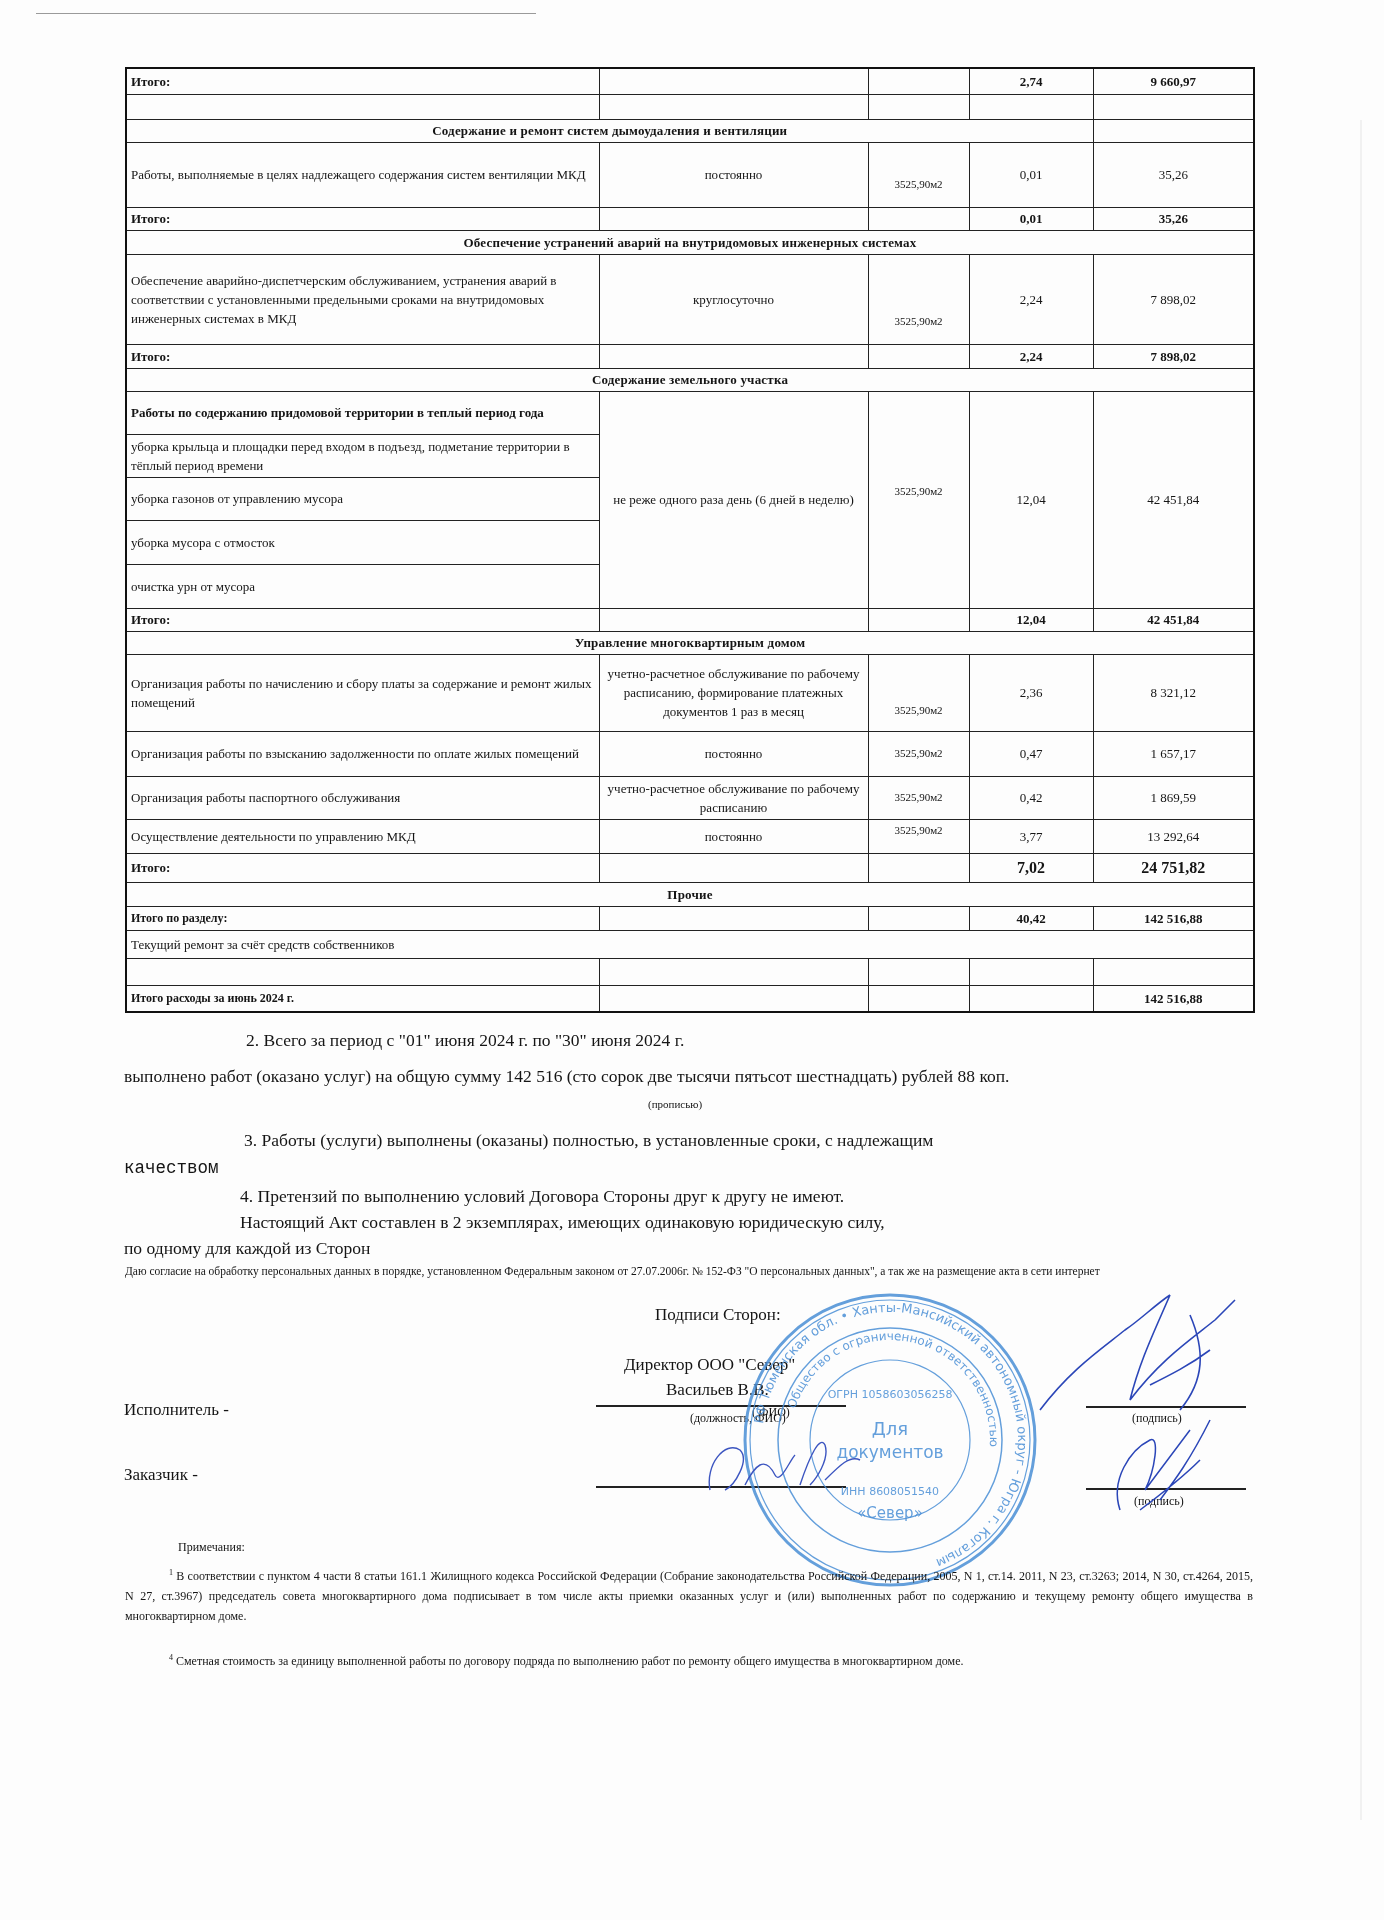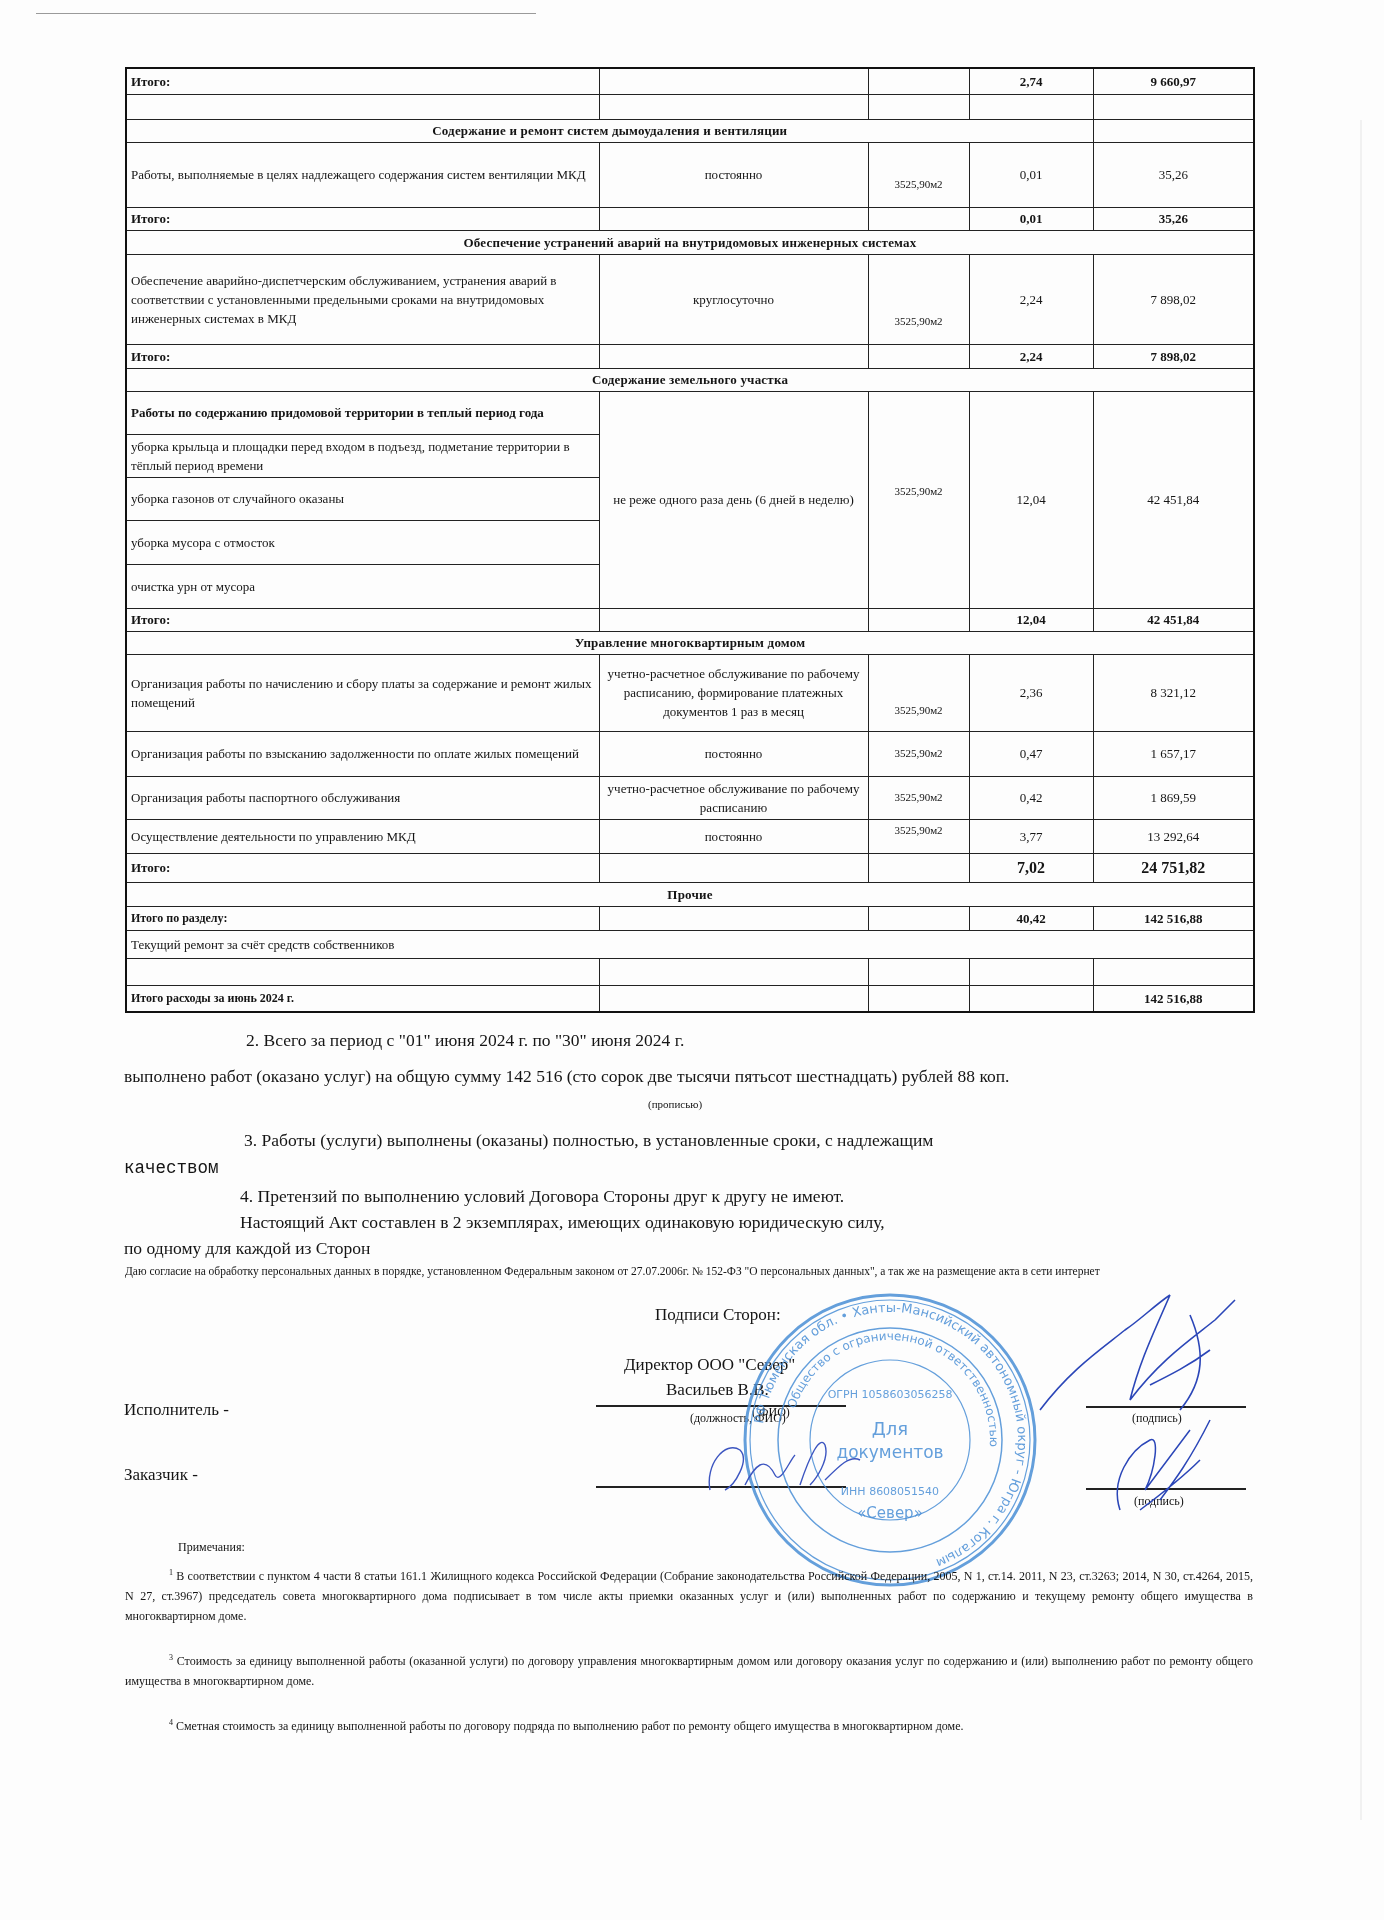--- a/index.html
+++ b/index.html
@@ -129,21 +129,21 @@
     <td rowspan="5">
           <span class="area top">3525,90м2</span>
         </td>
     <td rowspan="5" class="num">12,04</td>
     <td rowspan="5" class="num">42 451,84</td>
   </tr>
   <tr style="height:43px">
     <td>уборка крыльца и площадки перед входом в подъезд, подметание территории в тёплый период времени</td>
   </tr>
   <tr style="height:43px">
-    <td>уборка газонов от случайного оказаны</td>
+    <td>уборка газонов от управлению мусора</td>
   </tr>
   <tr style="height:44px">
     <td>уборка мусора с отмосток</td>
   </tr>
   <tr style="height:44px">
     <td>очистка урн от мусора</td>
   </tr>
   <tr style="height:23px">
     <td class="b">Итого:</td>
     <td></td>
@@ -282,15 +282,14 @@
 <svg class="sign" style="left:1100px; top:1410px;" width="120" height="110" viewBox="0 0 120 110">
   <path d="M20,100 C10,70 30,40 50,30 C60,25 55,60 45,80 C60,60 75,40 90,20 M60,90 C75,70 90,50 110,10 M40,100 C60,85 80,70 100,50" stroke="#2b46b8" stroke-width="1.5" fill="none"></path>
 </svg>
 <svg class="sign" style="left:700px; top:1425px;" width="170" height="80" viewBox="0 0 170 80">
   <path d="M10,65 C5,40 25,15 40,25 C50,35 35,60 25,65 M45,60 C55,40 65,30 75,50 C80,60 90,35 95,30 M100,60 C110,30 120,10 125,20 C130,35 115,55 110,60 M125,55 C140,40 150,30 160,35" stroke="#3c55c0" stroke-width="1.4" fill="none"></path>
 </svg>
 
 <div class="notes-title">Примечания:</div>
 <div class="notes" style="top:1563px;">
   <p><sup>1</sup> <span>В соответствии с пунктом 4 части 8 статьи 161.1 Жилищного кодекса Российской Федерации (Собрание законодательства Российской Федерации, 2005, N 1, ст.14. 2011, N 23, ст.3263; 2014, N 30, ст.4264, 2015, N 27, ст.3967) председатель совета многоквартирного дома подписывает в том числе акты приемки оказанных услуг и (или) выполненных работ по содержанию и текущему ремонту общего имущества в многоквартирном доме.</span></p>
-  <p><sup>3</sup> <span>Стоимость за единицу выполненной работы (оказанной услуги) по договору управления многоквартирным домом или договору оказания услуг по содержанию и (или) выполнению работ по ремонту общего имущества в многоквартирном доме.</span></p>
   <p><sup>4</sup> <span>Сметная стоимость за единицу выполненной работы по договору подряда по выполнению работ по ремонту общего имущества в многоквартирном доме.</span></p>
 </div>
 
 </body></html>

